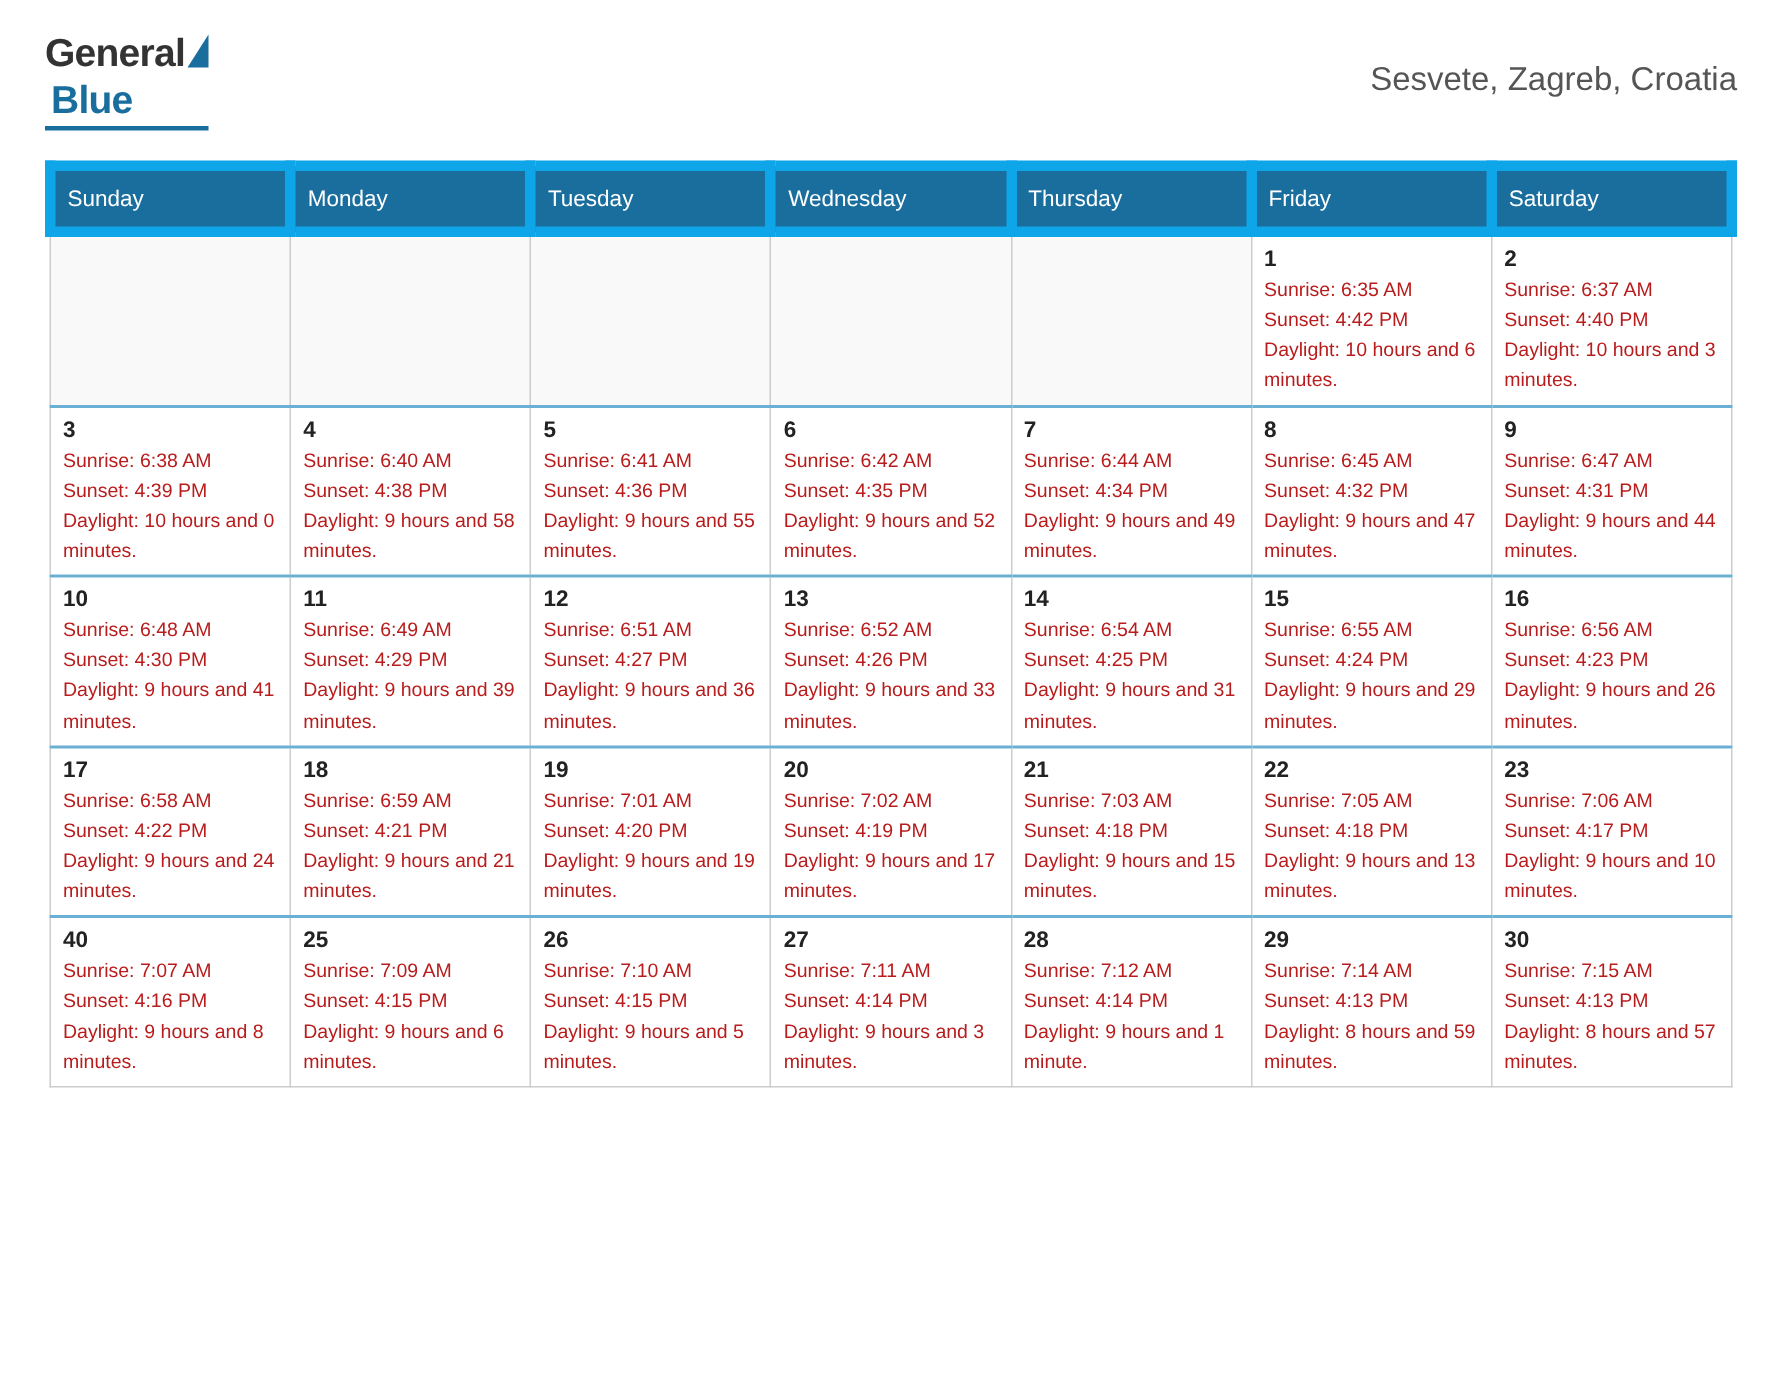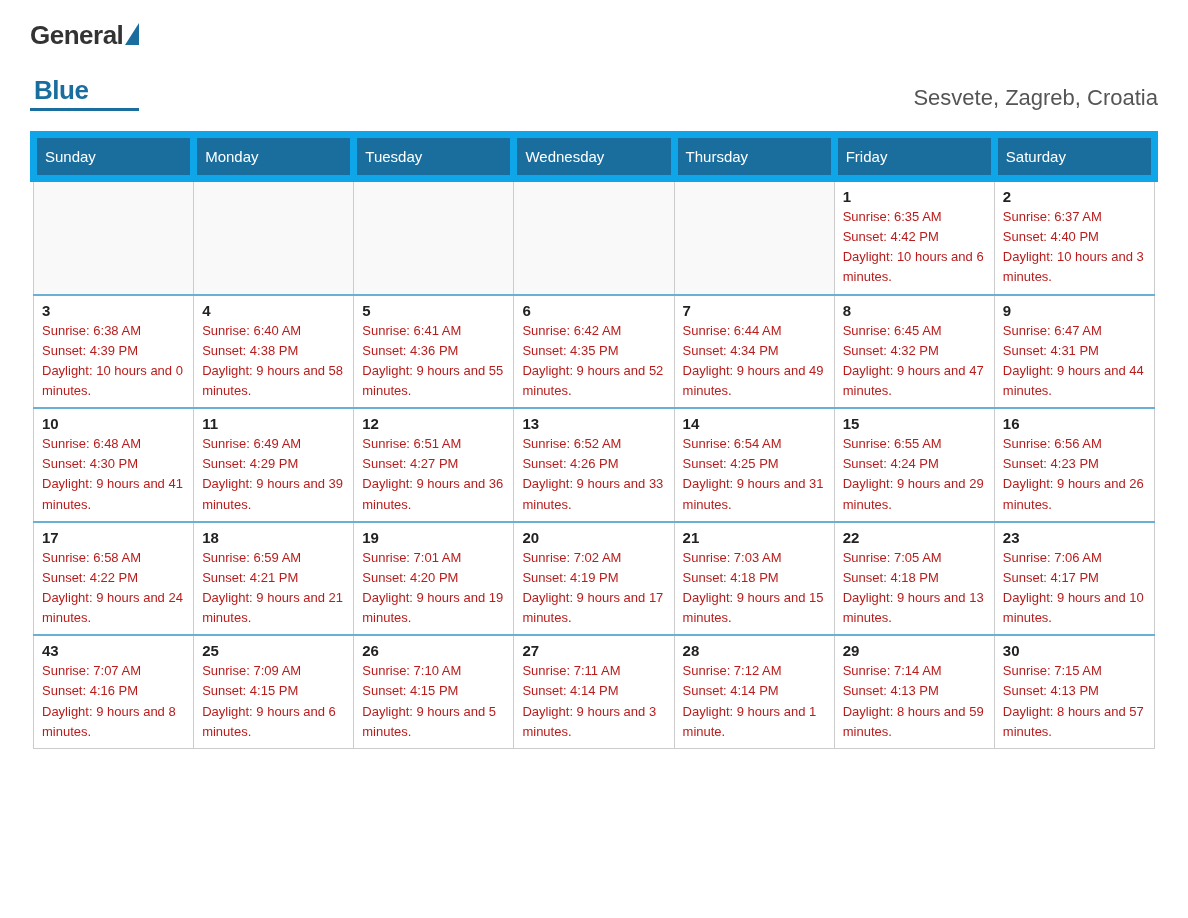--- a/index.html
+++ b/index.html
@@ -6,21 +6,21 @@
     body {
       font-family: Arial, Helvetica, sans-serif;
       background: #fff;
       width: 1188px;
       min-height: 918px;
       padding: 20px 30px;
     }
     .header {
       display: flex;
       justify-content: space-between;
-      align-items: flex-end;
+      align-items: flex-start;
       margin-bottom: 20px;
     }
     .logo {
       display: flex;
       flex-direction: column;
       align-items: flex-start;
     }
     .logo-top {
       display: flex;
       align-items: center;
@@ -112,21 +112,21 @@
   </style>
 </head>
 <body>
 
 <div class="header">
   <div class="logo">
     <div class="logo-top">
       <span class="logo-text-general">General</span>
       <div class="logo-triangle"></div>
     </div>
-    <div style="display:flex; align-items:center; margin-left: 0; margin-top: 24px;">
+    <div style="display:flex; align-items:center; margin-left: 0;">
       <span class="logo-text-blue">Blue</span>
     </div>
     <div class="logo-underline"></div>
   </div>
   <div class="title-section">
     <div class="location-title">Sesvete, Zagreb, Croatia</div>
   </div>
 </div>
 
 <table class="calendar-table">
@@ -172,21 +172,21 @@
       <tr>
         <td><span class="day-number">17</span><span class="day-info">Sunrise: 6:58 AM<br>Sunset: 4:22 PM<br>Daylight: 9 hours and 24 minutes.</span></td>
         <td><span class="day-number">18</span><span class="day-info">Sunrise: 6:59 AM<br>Sunset: 4:21 PM<br>Daylight: 9 hours and 21 minutes.</span></td>
         <td><span class="day-number">19</span><span class="day-info">Sunrise: 7:01 AM<br>Sunset: 4:20 PM<br>Daylight: 9 hours and 19 minutes.</span></td>
         <td><span class="day-number">20</span><span class="day-info">Sunrise: 7:02 AM<br>Sunset: 4:19 PM<br>Daylight: 9 hours and 17 minutes.</span></td>
         <td><span class="day-number">21</span><span class="day-info">Sunrise: 7:03 AM<br>Sunset: 4:18 PM<br>Daylight: 9 hours and 15 minutes.</span></td>
         <td><span class="day-number">22</span><span class="day-info">Sunrise: 7:05 AM<br>Sunset: 4:18 PM<br>Daylight: 9 hours and 13 minutes.</span></td>
         <td><span class="day-number">23</span><span class="day-info">Sunrise: 7:06 AM<br>Sunset: 4:17 PM<br>Daylight: 9 hours and 10 minutes.</span></td>
       </tr>
       <tr>
-        <td><span class="day-number">43</span><span class="day-info">Sunrise: 7:07 AM<br>Sunset: 4:16 PM<br>Daylight: 9 hours and 8 minutes.</span></td>
+        <td><span class="day-number">40</span><span class="day-info">Sunrise: 7:07 AM<br>Sunset: 4:16 PM<br>Daylight: 9 hours and 8 minutes.</span></td>
         <td><span class="day-number">25</span><span class="day-info">Sunrise: 7:09 AM<br>Sunset: 4:15 PM<br>Daylight: 9 hours and 6 minutes.</span></td>
         <td><span class="day-number">26</span><span class="day-info">Sunrise: 7:10 AM<br>Sunset: 4:15 PM<br>Daylight: 9 hours and 5 minutes.</span></td>
         <td><span class="day-number">27</span><span class="day-info">Sunrise: 7:11 AM<br>Sunset: 4:14 PM<br>Daylight: 9 hours and 3 minutes.</span></td>
         <td><span class="day-number">28</span><span class="day-info">Sunrise: 7:12 AM<br>Sunset: 4:14 PM<br>Daylight: 9 hours and 1 minute.</span></td>
         <td><span class="day-number">29</span><span class="day-info">Sunrise: 7:14 AM<br>Sunset: 4:13 PM<br>Daylight: 8 hours and 59 minutes.</span></td>
         <td><span class="day-number">30</span><span class="day-info">Sunrise: 7:15 AM<br>Sunset: 4:13 PM<br>Daylight: 8 hours and 57 minutes.</span></td>
       </tr>
     </tbody>
 </table>
 

